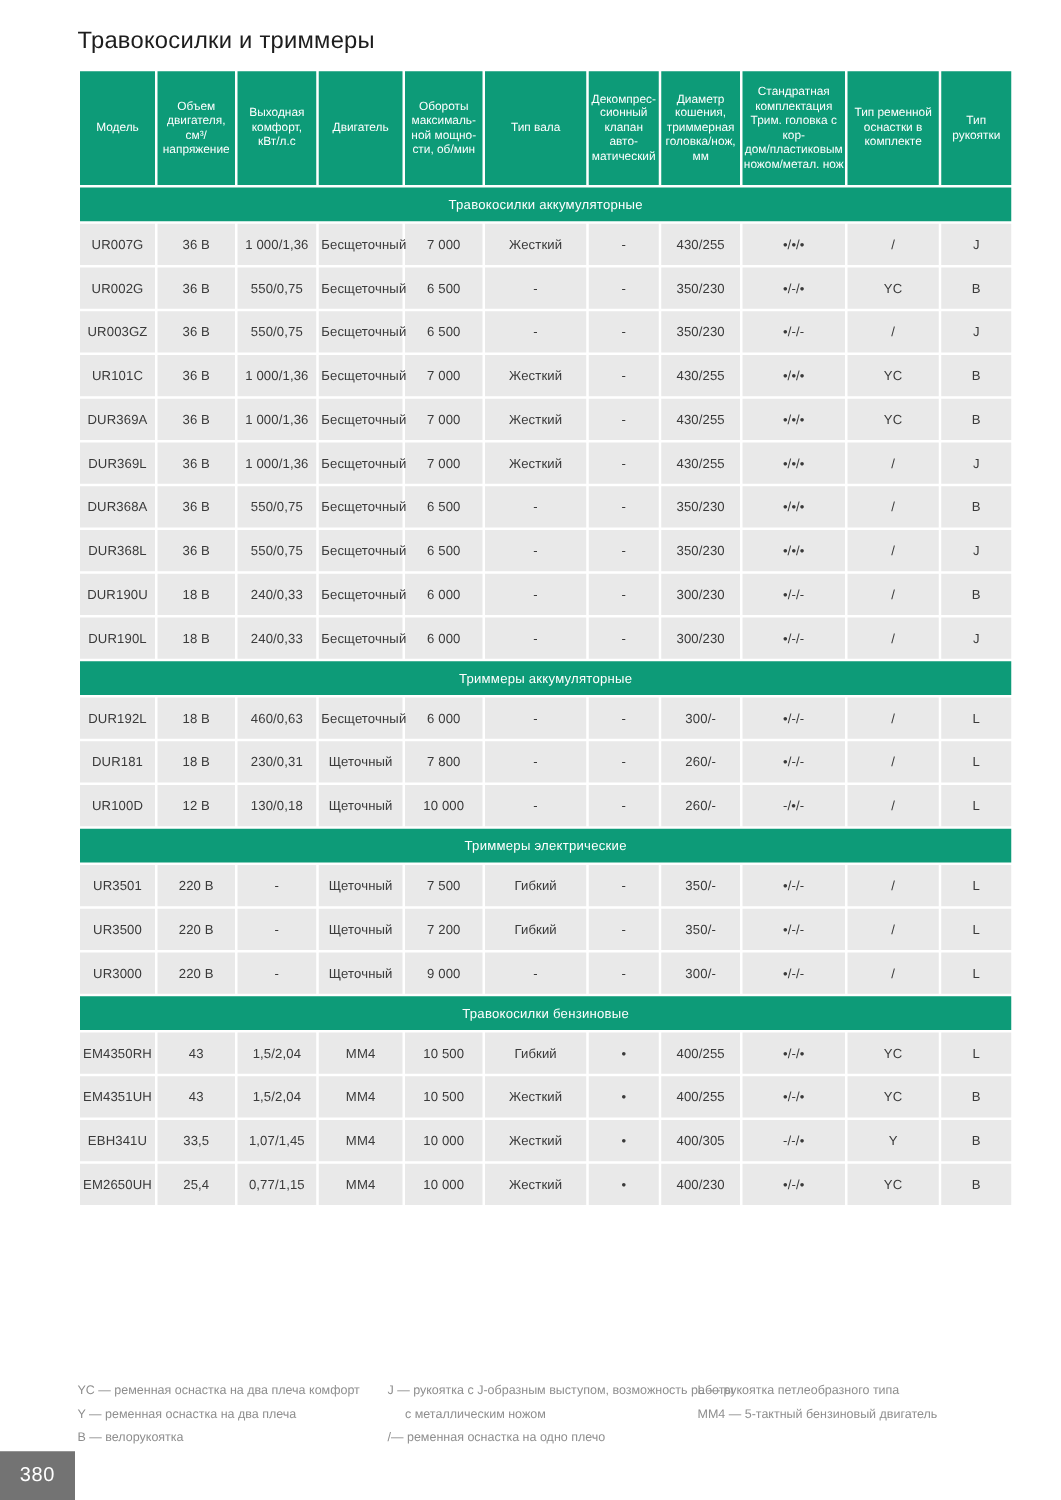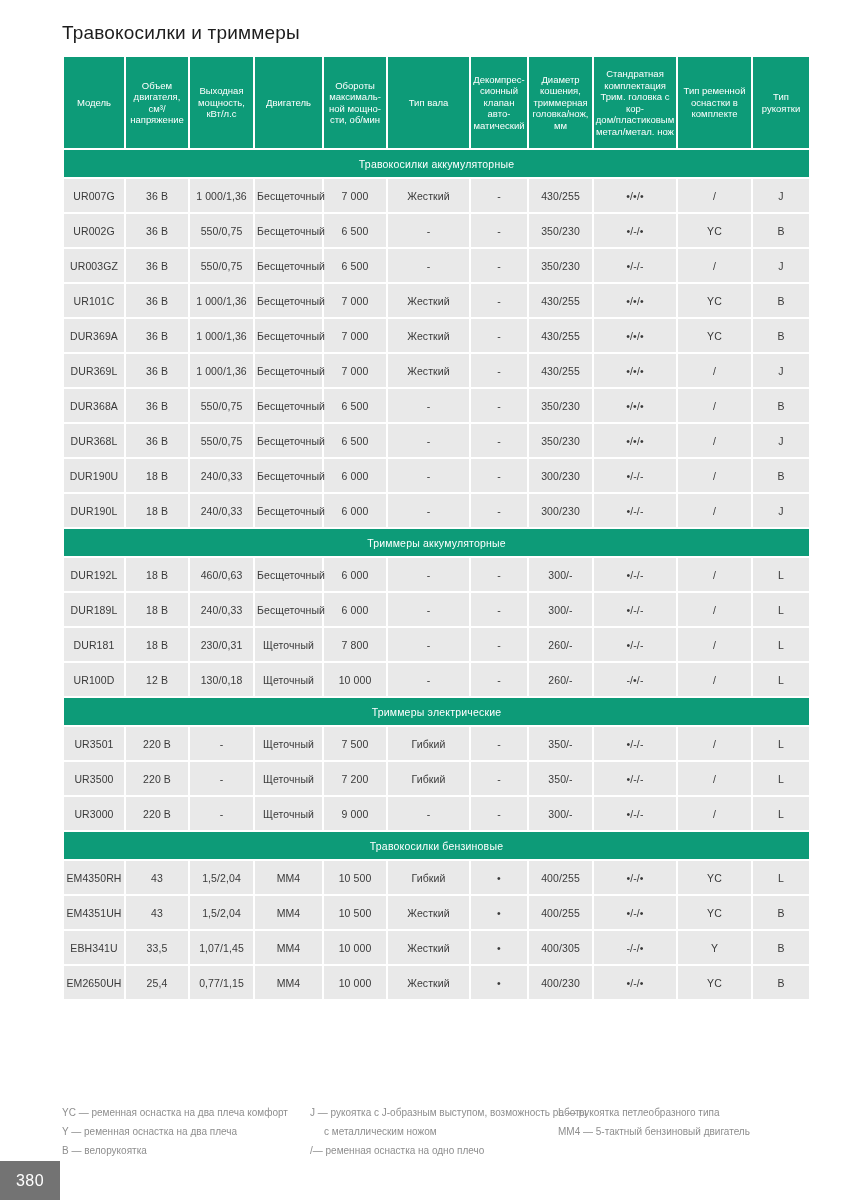--- a/index.html
+++ b/index.html
@@ -62,42 +62,42 @@
         <col style="width:56px">
     </colgroup>
     <thead>
       <tr>
         <th>Модель</th>
         <th>Объем
 двигателя,
 см³/
 напряжение</th>
         <th>Выходная
-мощность,
+комфорт,
 кВт/л.с</th>
         <th>Двигатель</th>
         <th>Обороты
 максималь-
 ной мощно-
 сти, об/мин</th>
         <th>Тип вала</th>
         <th>Декомпрес-
 сионный
 клапан авто-
 матический</th>
         <th>Диаметр
 кошения,
 триммерная
 головка/нож,
 мм</th>
         <th>Стандратная
 комплектация
 Трим. головка с кор-
 дом/пластиковым
-метал/метал. нож</th>
+ножом/метал. нож</th>
         <th>Тип ременной
 оснастки в
 комплекте</th>
         <th>Тип рукоятки</th>
       </tr>
     </thead>
     <tbody>
         <tr class="section-row">
           <td colspan="11">Травокосилки аккумуляторные</td>
         </tr>
@@ -231,33 +231,20 @@
           <td>/</td>
           <td>J</td>
         </tr>
         <tr class="section-row">
           <td colspan="11">Триммеры аккумуляторные</td>
         </tr>
         <tr>
           <td>DUR192L</td>
           <td>18 В</td>
           <td>460/0,63</td>
-          <td>Бесщеточный</td>
-          <td>6 000</td>
-          <td>-</td>
-          <td>-</td>
-          <td>300/-</td>
-          <td class="equip">•/-/-</td>
-          <td>/</td>
-          <td>L</td>
-        </tr>
-        <tr>
-          <td>DUR189L</td>
-          <td>18 В</td>
-          <td>240/0,33</td>
           <td>Бесщеточный</td>
           <td>6 000</td>
           <td>-</td>
           <td>-</td>
           <td>300/-</td>
           <td class="equip">•/-/-</td>
           <td>/</td>
           <td>L</td>
         </tr>
         <tr>

